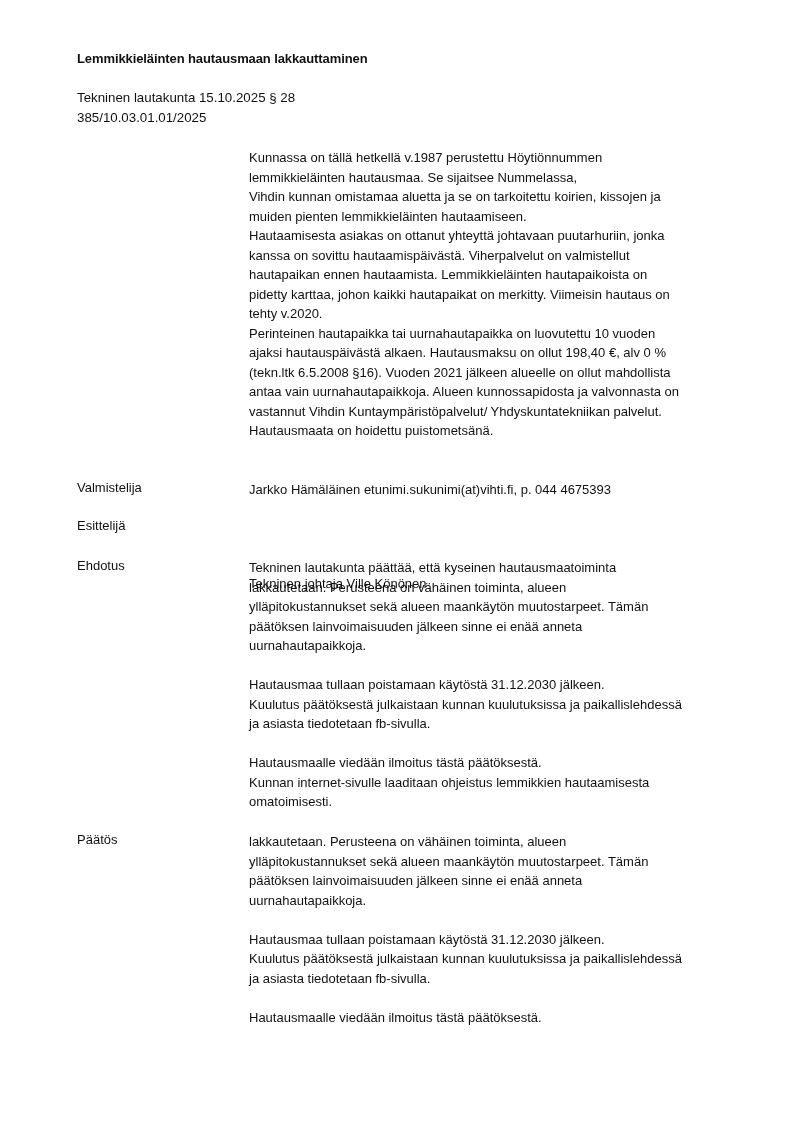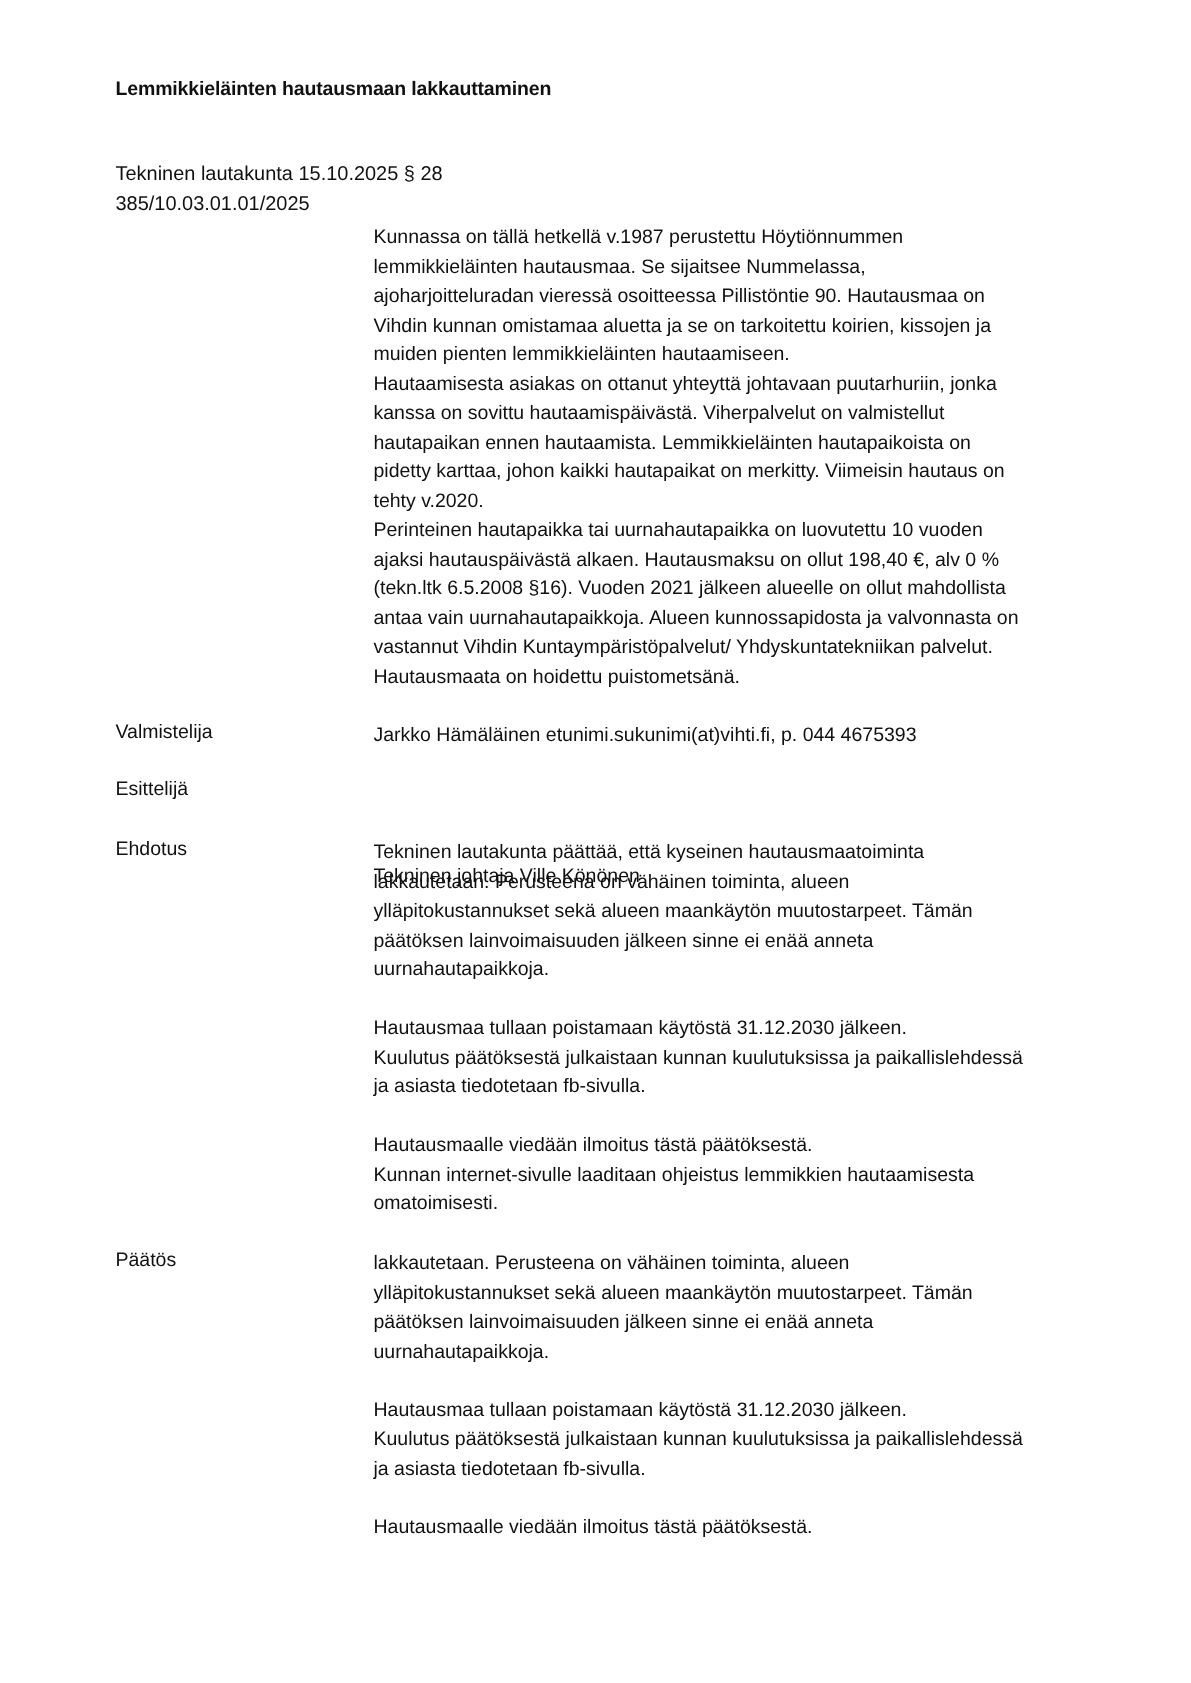--- a/index.html
+++ b/index.html
@@ -1,39 +1,38 @@
 <!DOCTYPE html>
 <html><head>
   <meta charset="utf-8">
   <style>
     html, body { margin: 0; padding: 0; background: #ffffff; }
     body { width: 794px; height: 1122px; position: relative; overflow: hidden;
            font-family: "Liberation Sans", sans-serif; color: #111; }
     .page { position: absolute; left: 0; top: 0; width: 654px; height: 1122px; background: #fff; }
     .title { position: absolute; left: 77px; top: 51px; font-size: 13px; font-weight: bold; letter-spacing: -0.1px; }
-    .meta { position: absolute; left: 77px; top: 88px; font-size: 13.3px; line-height: 20px; margin-top: 18px; }
+    .meta { position: absolute; left: 77px; top: 88px; font-size: 13.3px; line-height: 20px; }
     .label { position: absolute; left: 77px; font-size: 13px; }
     .body-block { position: absolute; left: 249px; width: 500px; font-size: 13px; line-height: 19.5px; }
     .line { white-space: nowrap; display: block; }
     .gap { height: 19.5px; }
   </style>
 </head>
 <body>
 
 <div class="page">
   <div class="title">Lemmikkieläinten hautausmaan lakkauttaminen</div>
   <div class="meta">
     <span class="line">Tekninen lautakunta 15.10.2025 § 28</span>
     <span class="line">385/10.03.01.01/2025</span>
   </div>
 
   <div class="body-block" style="top:148px;">
     <span class="line">Kunnassa on tällä hetkellä v.1987 perustettu  Höytiönnummen</span>
     <span class="line">lemmikkieläinten hautausmaa. Se sijaitsee Nummelassa,</span>
-    <span class="line">ajoharjoitteluradan  vieressä osoitteessa Pillistöntie 90. Hautausmaa on</span>
     <span class="line">Vihdin kunnan omistamaa aluetta ja se on tarkoitettu koirien, kissojen ja</span>
     <span class="line">muiden  pienten lemmikkieläinten hautaamiseen.</span>
     <span class="line">Hautaamisesta asiakas on ottanut yhteyttä johtavaan puutarhuriin,  jonka</span>
     <span class="line">kanssa on sovittu hautaamispäivästä. Viherpalvelut on valmistellut</span>
     <span class="line">hautapaikan ennen hautaamista. Lemmikkieläinten hautapaikoista on</span>
     <span class="line">pidetty karttaa, johon kaikki hautapaikat on merkitty.  Viimeisin hautaus on</span>
     <span class="line">tehty v.2020.</span>
     <span class="line">Perinteinen  hautapaikka tai uurnahautapaikka  on luovutettu  10 vuoden</span>
     <span class="line">ajaksi hautauspäivästä alkaen. Hautausmaksu on ollut 198,40 €, alv 0 %</span>
     <span class="line">(tekn.ltk 6.5.2008 §16). Vuoden  2021 jälkeen alueelle on ollut mahdollista</span>

